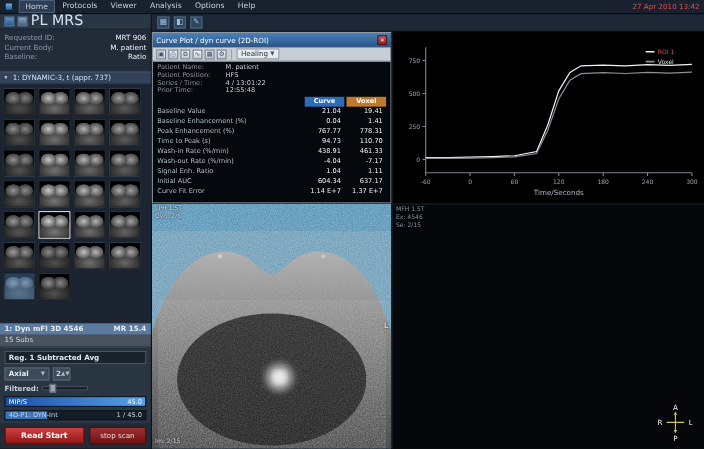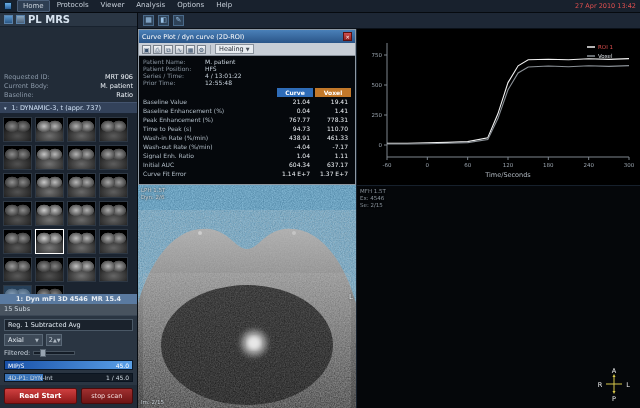--- a/index.html
+++ b/index.html
@@ -14,42 +14,42 @@
   .menu-item{font-size:7px;color:#c6cfd9;padding:1px 5px;cursor:default;}
   .menu-item.active{background:#2e3e52;border:1px solid #4a5e78;border-radius:1px;}
   .menu-datetime{margin-left:auto;font-size:6.5px;color:#e05050;}
 
   
   .sidebar{position:absolute;left:0;top:13px;width:138px;bottom:0;background:#222c38;
     border-right:1px solid #070c12;display:flex;flex-direction:column;}
   .sb-top{height:14px;display:flex;align-items:center;gap:3px;padding:0 4px;background:#2a3644;border-bottom:1px solid #18222e;}
   .sb-ic{width:9px;height:9px;border:1px solid #5a82aa;background:linear-gradient(#5a96cc,#2a5684);}
   .sb-ic.alt{background:linear-gradient(#8aa6be,#4a6078);}
-  .sb-top-label{font-size:10px;font-weight:bold;color:#d6e2ee;text-align:center;}
-  .sb-patient{padding:3px 4px 2px;font-size:6.5px;line-height:9px;margin-top:43px;}
+  .sb-top-label{font-size:13px;font-weight:normal;color:#d6e2ee;text-align:center;}
+  .sb-patient{padding:3px 4px 8px;font-size:6.5px;line-height:9px;}
   .sb-prow{display:flex;justify-content:space-between;}
   .sb-plabel{color:#8a98a8;}
   .sb-pvalue{color:#eef3f8;}
   .sb-series-header{height:12px;background:#33425a;color:#cfe0f4;font-size:6.5px;display:flex;
     align-items:center;padding:0 4px;gap:5px;border-top:1px solid #44546e;border-bottom:1px solid #1a2432;}
   .sb-thumbs{flex:1;overflow:hidden;padding:3px;display:flex;flex-wrap:wrap;gap:3px;
     align-content:flex-start;background:#1b2430;}
   .thumb{width:29px;height:25px;background:#000;position:relative;border:1px solid #2e3844;}
   .thumb-img{position:absolute;inset:0;background:
     radial-gradient(10px 8px at 30% 36%, #c0c0c0, #585858 68%, rgba(0,0,0,0) 74%),
     radial-gradient(10px 8px at 70% 36%, #b4b4b4, #525252 68%, rgba(0,0,0,0) 74%),
     radial-gradient(22px 13px at 50% 78%, #6e6e6e, #262626 78%, #000 100%);}
   .thumb.selected{border:1px solid #ffffff;}
   .thumb.accent::after{content:"";position:absolute;inset:0;background:rgba(92,152,212,.42);}
   .sb-info{background:#48535f;font-size:6.5px;color:#e6ecf2;}
-  .sb-info .row1{background:#5a7aa0;padding:1px 16px;display:flex;justify-content:space-between;font-weight:bold;}
+  .sb-info .row1{background:#5a7aa0;padding:1px 4px;display:flex;justify-content:space-between;font-weight:bold;}
   .sb-info .row2{padding:1px 4px 2px;display:flex;justify-content:space-between;color:#cdd7e0;}
   .sb-controls{background:#2a3542;border-top:1px solid #3a4654;padding:3px 4px;font-size:6.5px;
     color:#c8d2dc;display:flex;flex-direction:column;gap:3px;}
-  .ctrl-row{display:flex;gap:3px;align-items:center;}
+  .ctrl-row{display:flex;gap:3px;align-items:center;font-weight:bold;}
   .region-box{flex:1;background:#1a222c;border:1px solid #4a5866;padding:1px 3px;color:#e0e8f0;white-space:nowrap;overflow:hidden;}
   .dd{background:#3e4a58;border:1px solid #5a6876;padding:1px 3px;display:flex;gap:11px;align-items:center;color:#e6edf3;}
   .dd .arr{font-size:5px;color:#aeb8c2;}
   .spin{width:16px;background:#3e4a58;border:1px solid #5a6876;padding:1px 2px;display:flex;justify-content:space-between;align-items:center;}
   .spin .arr{font-size:5px;color:#aeb8c2;}
   .slider-track{width:42px;height:4px;background:#141c26;border:1px solid #46525e;position:relative;}
   .slider-thumb{position:absolute;left:6px;top:-3px;width:6px;height:8px;background:#98a4b0;border:1px solid #5a6672;}
   .pbar1{height:10px;border:1px solid #0a1828;background:linear-gradient(90deg,#1850a8,#5aa0e8);
     display:flex;align-items:center;justify-content:space-between;padding:0 3px;color:#fff;font-size:6px;}
   .pbar2{height:9px;border:1px solid #0a1420;background:#141c26;position:relative;

